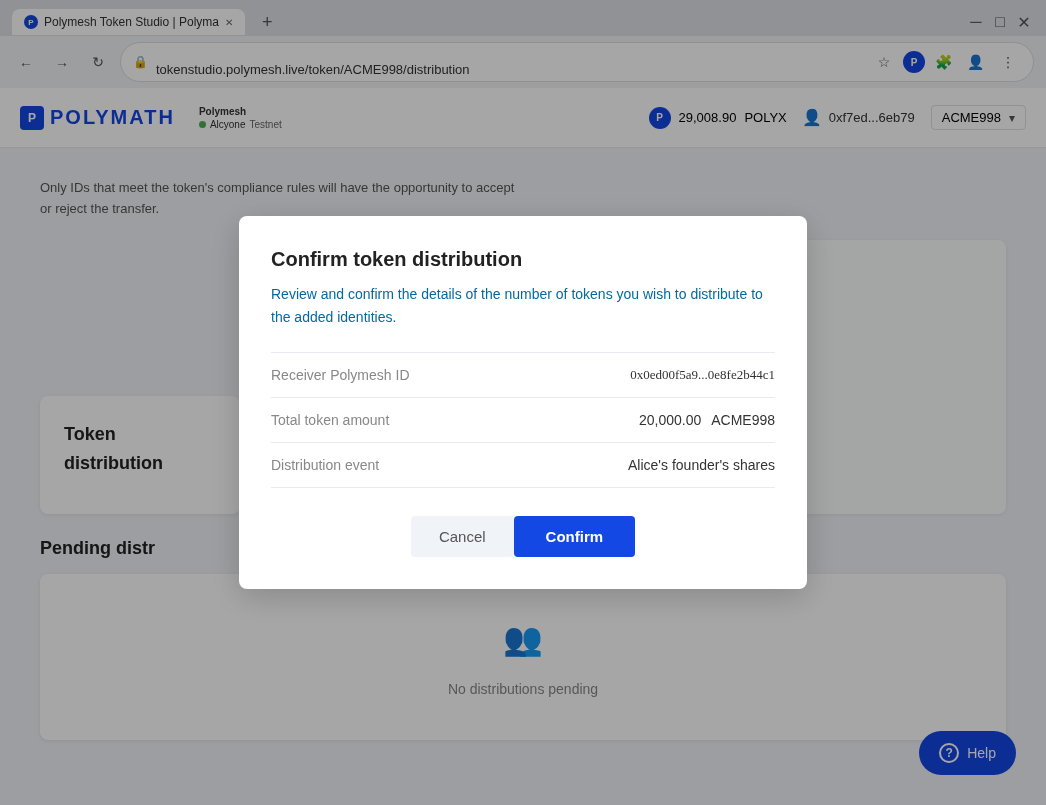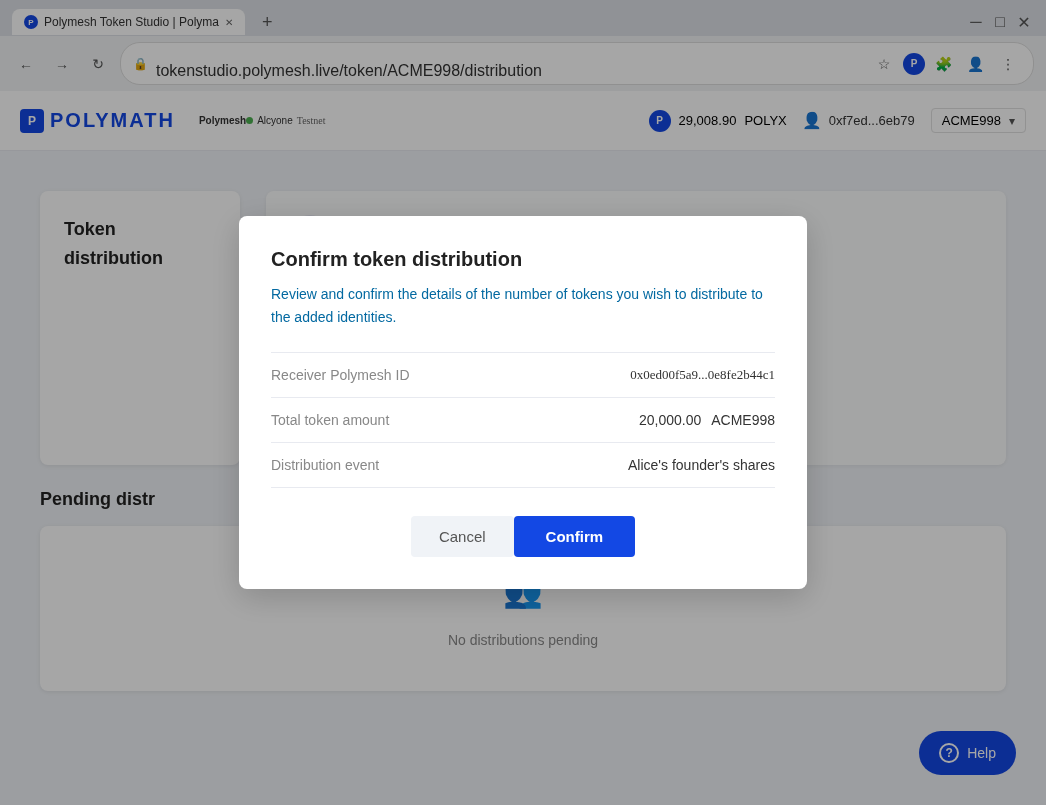--- a/index.html
+++ b/index.html
@@ -9,48 +9,48 @@
     .tab-favicon { width: 14px; height: 14px; background: #1348e4; border-radius: 50%; display: flex; align-items: center; justify-content: center; color: white; font-size: 8px; font-weight: bold; }
     .tab-close { margin-left: auto; color: #666; cursor: pointer; font-size: 10px; }
     .new-tab { width: 28px; height: 28px; display: flex; align-items: center; justify-content: center; color: #555; font-size: 18px; cursor: pointer; }
     .window-controls { margin-left: auto; display: flex; gap: 12px; align-items: center; padding-right: 4px; }
     .win-btn { width: 12px; height: 12px; font-size: 16px; color: #555; cursor: pointer; display: flex; align-items: center; justify-content: center; }
 
     .address-bar-row { display: flex; align-items: center; padding: 6px 12px; gap: 8px; background: #f1f3f4; }
     .nav-btn { width: 28px; height: 28px; display: flex; align-items: center; justify-content: center; color: #555; cursor: pointer; border-radius: 50%; font-size: 14px; }
     .address-bar { flex: 1; display: flex; align-items: center; background: white; border: 1px solid #ddd; border-radius: 20px; padding: 4px 12px; gap: 8px; font-size: 13px; }
     .lock-icon { color: #555; font-size: 12px; }
-    .address-text { flex: 1; color: #333; font-size: 16px; margin-top: 15px; }
+    .address-text { flex: 1; color: #333; font-size: 13px; margin-top: 15px; }
     .address-actions { display: flex; gap: 6px; align-items: center; }
     .addr-icon { width: 26px; height: 26px; display: flex; align-items: center; justify-content: center; color: #555; font-size: 14px; cursor: pointer; }
 
     
     .app-header { background: white; border-bottom: 1px solid #e8eaf0; padding: 0 20px; display: flex; align-items: center; height: 60px; gap: 24px; position: relative; }
     .logo { display: flex; align-items: center; gap: 6px; }
     .logo-icon { width: 24px; height: 24px; background: #1348e4; border-radius: 4px; display: flex; align-items: center; justify-content: center; color: white; font-size: 12px; font-weight: bold; }
     .logo-text { font-size: 20px; font-weight: 700; color: #1348e4; letter-spacing: 2px; }
 
-    .network-badge { display: flex; flex-direction: row; font-size: 10px; line-height: 1.3; }
+    .network-badge { display: flex; flex-direction: column; font-size: 10px; line-height: 1.3; }
     .network-name { font-weight: 600; color: #333; }
     .network-sub { display: flex; align-items: center; gap: 4px; color: #333; }
     .network-dot { width: 7px; height: 7px; background: #4caf50; border-radius: 50%; }
-    .network-env { color: #666; font-family: Liberation Serif, serif; }
+    .network-env { color: #666; }
 
     .header-right { margin-left: auto; display: flex; align-items: center; gap: 16px; }
     .polyx-balance { display: flex; align-items: center; gap: 8px; font-size: 13px; }
     .polyx-icon { width: 22px; height: 22px; background: #1348e4; border-radius: 50%; display: flex; align-items: center; justify-content: center; color: white; font-size: 10px; font-weight: bold; }
     .wallet-id { display: flex; align-items: center; gap: 6px; font-size: 13px; color: #333; }
     .wallet-icon { color: #888; font-size: 16px; }
     .token-selector { display: flex; align-items: center; gap: 8px; border: 1px solid #e0e0e0; border-radius: 4px; padding: 4px 10px; font-size: 13px; cursor: pointer; }
     .chevron-icon { color: #555; font-size: 12px; }
 
     .content-area { padding: 20px 40px; color: #555; font-size: 14px; line-height: 1.6; }
 
     
-    .cards-row { display: flex; gap: 26px; margin-top: 20px; }
+    .cards-row { display: flex; gap: 26px; margin-top: 20px; align-items: flex-end; }
     .card { background: white; border-radius: 8px; padding: 24px; flex: 1; box-shadow: 0 1px 4px rgba(0,0,0,0.08); }
     .card-title { font-size: 18px; font-weight: 600; color: #222; margin-bottom: 12px; }
 
     .dist-agent-header { display: flex; align-items: center; gap: 12px; margin-bottom: 12px; }
     .agent-icon { width: 40px; height: 40px; background: #e8eaf6; border-radius: 50%; display: flex; align-items: center; justify-content: center; color: #1348e4; font-size: 18px; }
     .agent-title { font-size: 18px; font-weight: 600; color: #222; }
 
     .field-label { font-size: 12px; color: #888; margin-top: 12px; }
     .field-value { font-size: 14px; color: #333; font-family: monospace; }
 
@@ -143,20 +143,21 @@
       <span>0xf7ed...6eb79</span>
     </div>
     <div class="token-selector">
       <span>ACME998</span>
       <span class="chevron-icon">▾</span>
     </div>
   </div>
 </div>
 
 <div class="content-area" style="background:#f0f3f7;min-height:600px;padding:20px 40px;filter:blur(0.5px);">
+  <p style="max-width:480px;color:#555;font-size:13px;line-height:1.6;margin-top:10px;">Only IDs that meet the token's compliance rules will have the opportunity to accept or reject the transfer.</p>
 
   <div class="cards-row">
     <div class="card" style="max-width:200px;">
       <div class="card-title">Token<br>distribution</div>
     </div>
     <div class="card" style="flex:2;opacity:0.85;">
       <div class="dist-agent-header">
         <div class="agent-icon">🏛</div>
         <div class="agent-title">Distribution Agent</div>
       </div>

